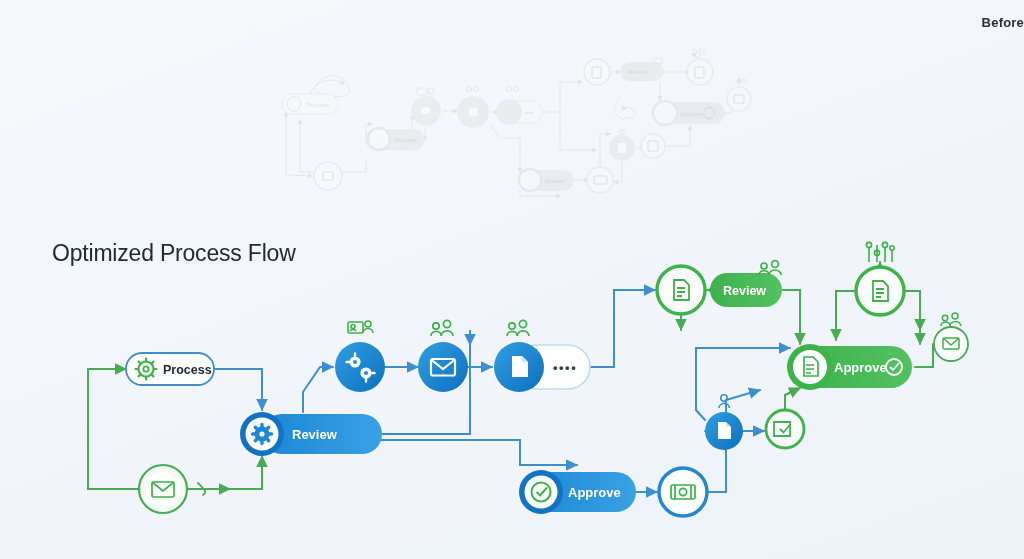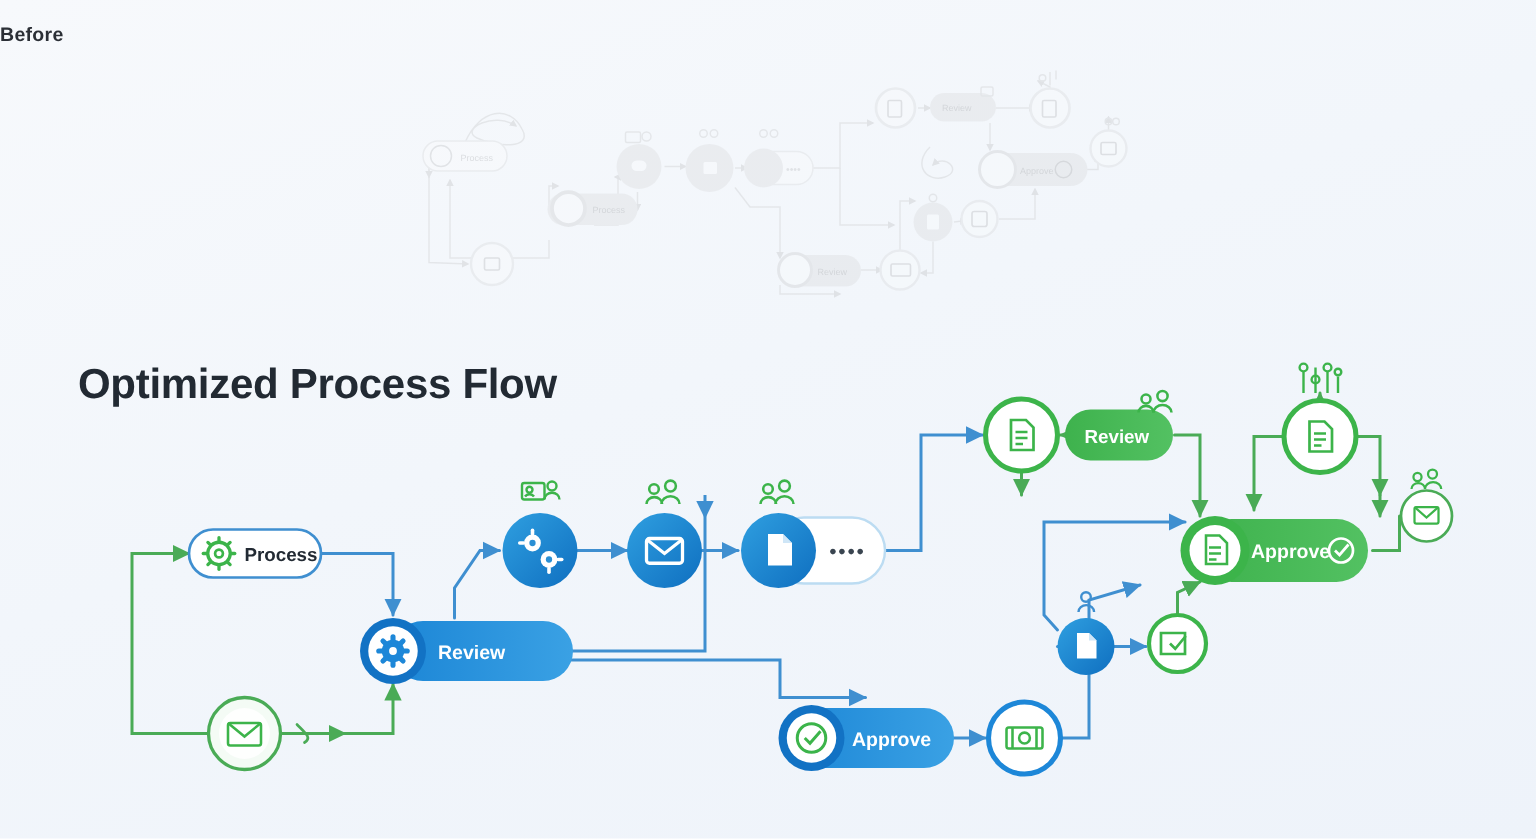--- a/index.html
+++ b/index.html
@@ -4,26 +4,26 @@
 <style>
   html,body{margin:0;padding:0;}
   body{
     width:1024px;height:559px;
     background:linear-gradient(160deg,#f7f9fc 0%,#f2f6fb 45%,#eef3fa 100%);
     font-family:"Liberation Sans", sans-serif;
     overflow:hidden;position:relative;
   }
   #stage{position:absolute;inset:0;}
   .before-title{
-    position:absolute;left:0;top:15px;width:1024px;text-align:left;
+    position:absolute;left:0;top:15px;width:1024px;text-align:right;
     font-size:13px;font-weight:700;color:#2b2f36;letter-spacing:.2px;
   }
   .flow-title{
     position:absolute;left:52px;top:240px;
-    font-size:28px;font-weight:700;color:#222a33;letter-spacing:-.2px;
+    font-size:23px;font-weight:400;color:#222a33;letter-spacing:-.2px;
   }
   svg{position:absolute;left:0;top:0;}
   .before-layer{opacity:.22;filter:grayscale(1);}
   text{font-family:"Liberation Sans", sans-serif;}
 </style>
 </head>
 <body>
 
 <div id="stage">
 

